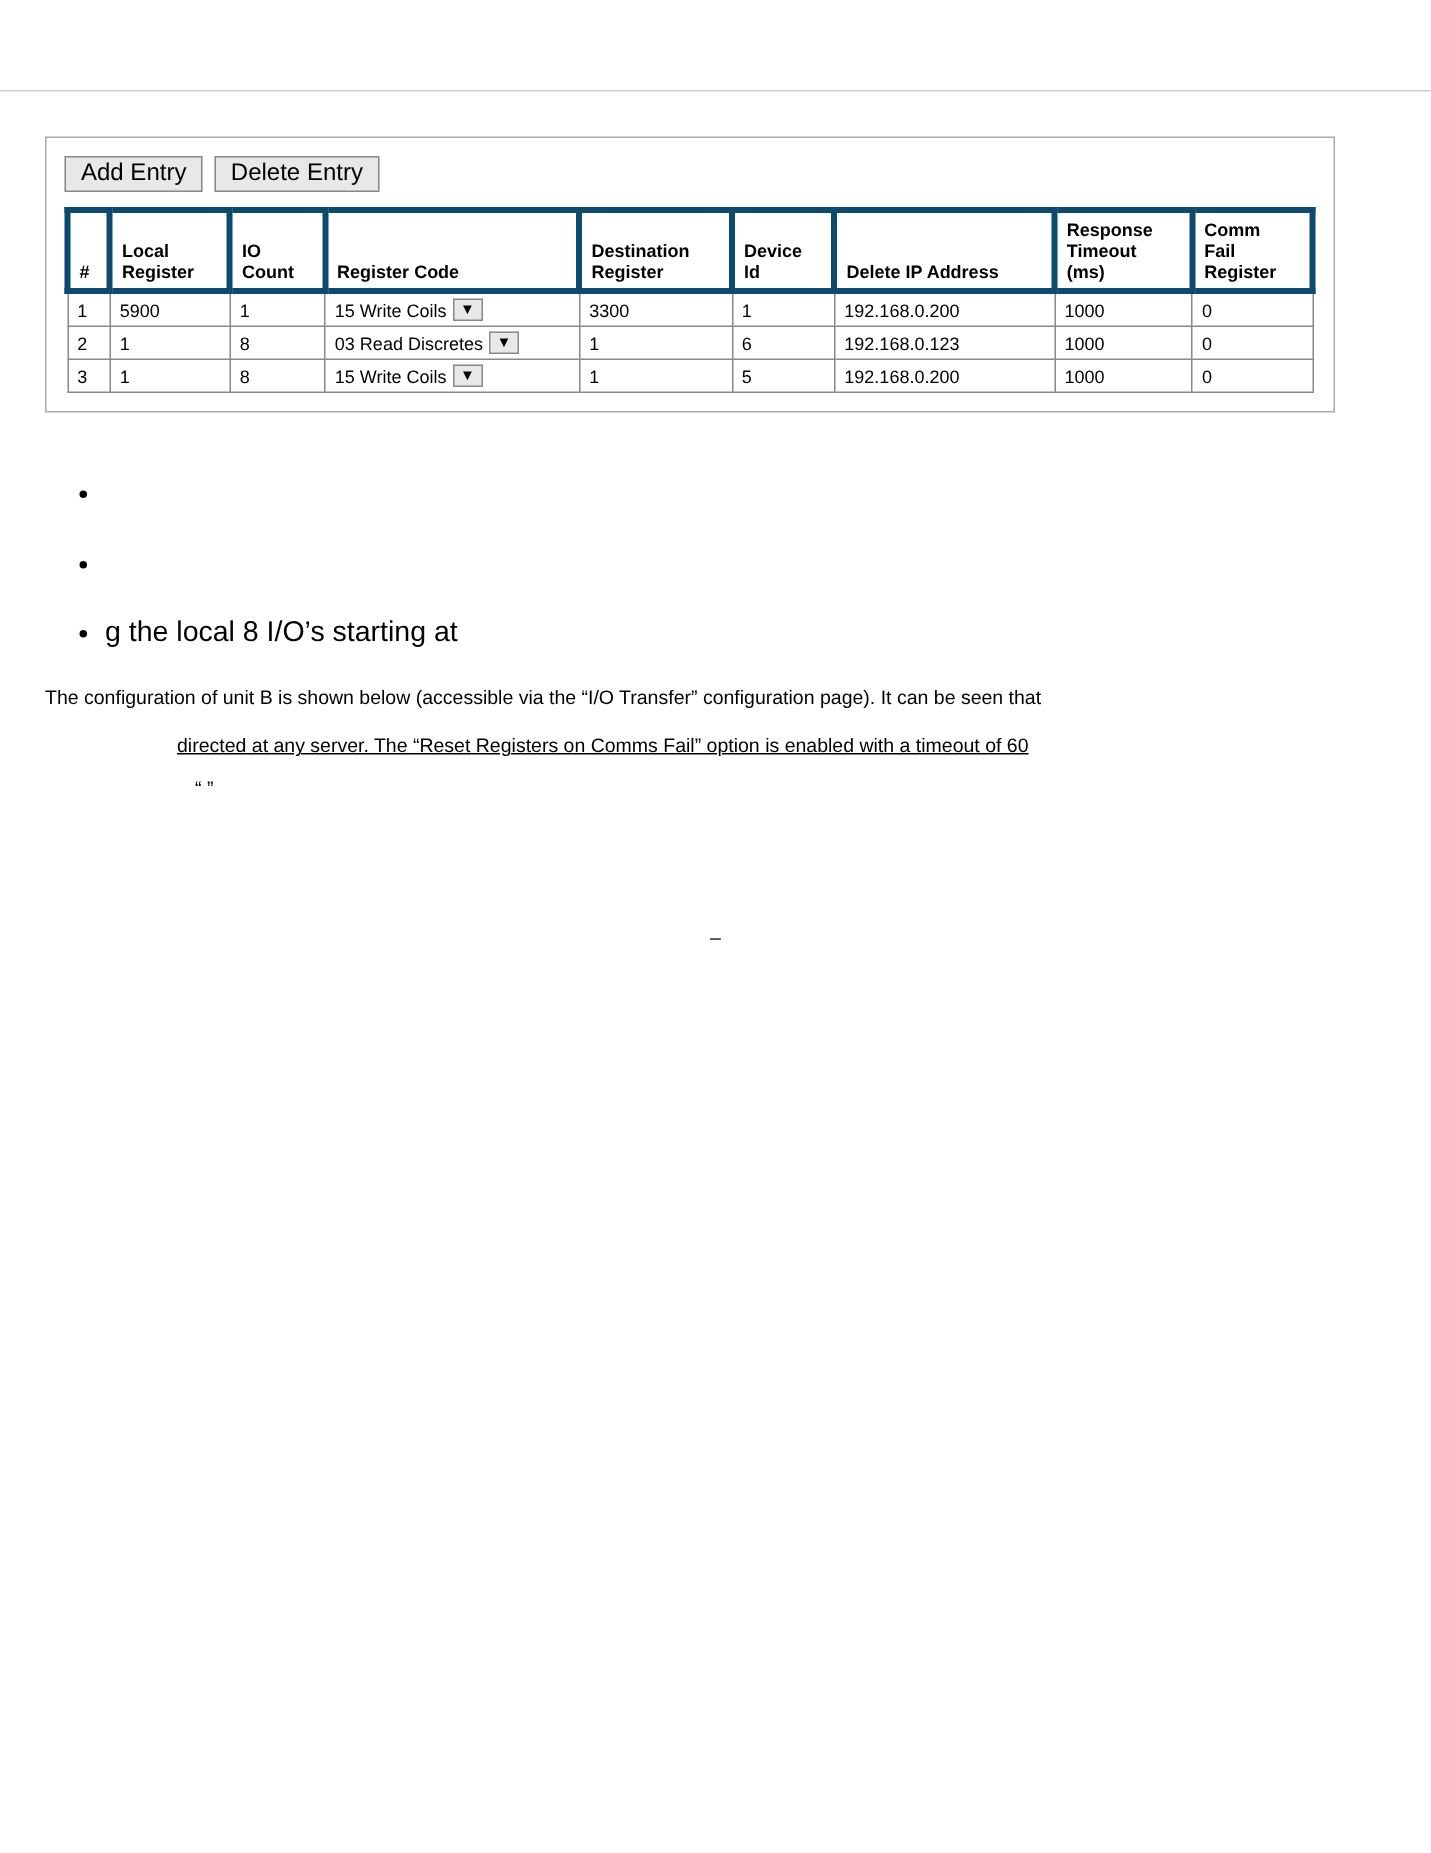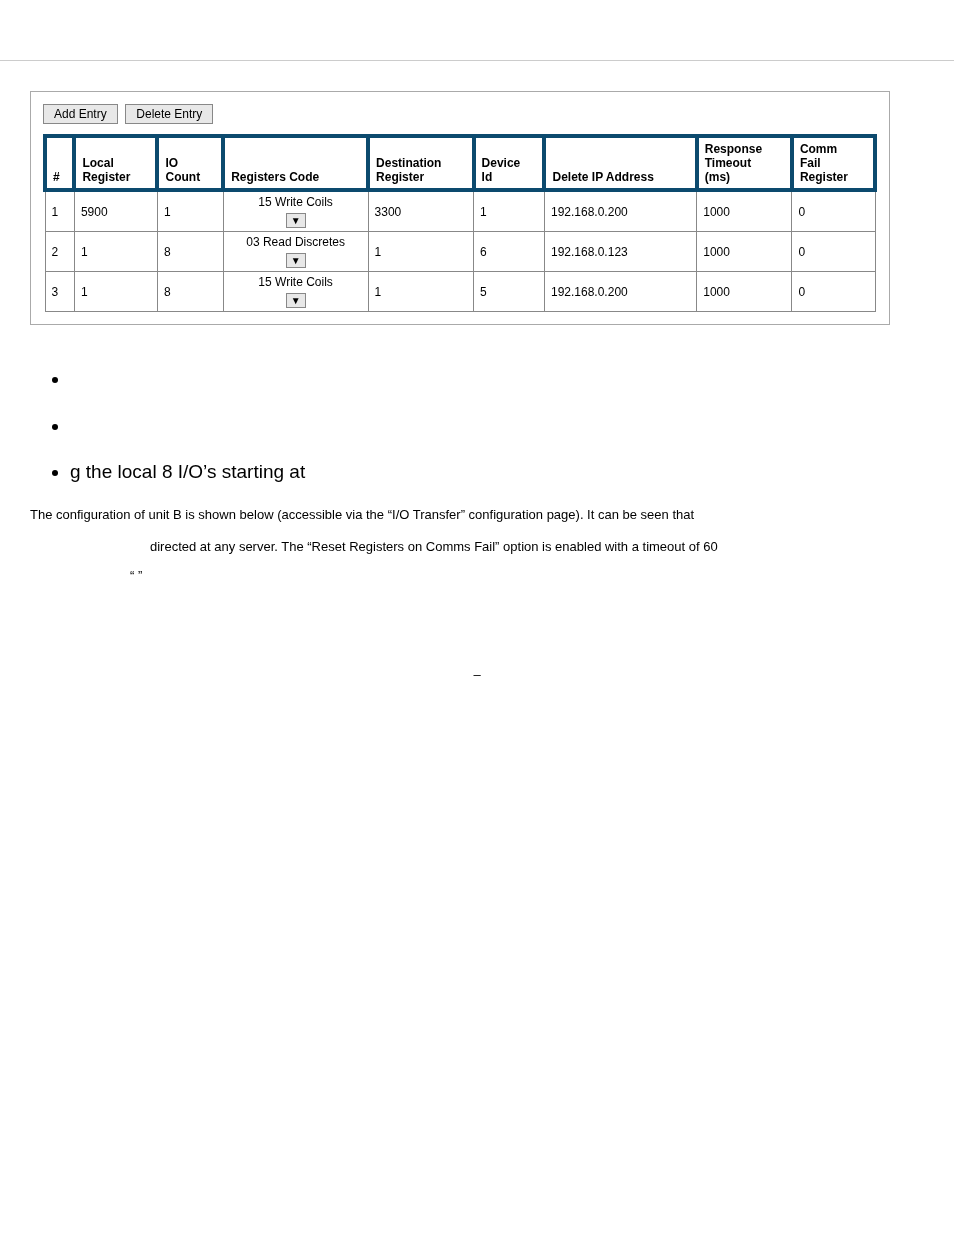--- a/index.html
+++ b/index.html
@@ -39,21 +39,21 @@
       font-size: 14px;
       margin-bottom: 10px;
     }
     .btn-row {
       margin-bottom: 10px;
     }
     .btn {
       border: 1px solid #888888;
       background: #e8e8e8;
       padding: 2px 10px;
-      font-size: 12px;
+      font-size: 16px;
       cursor: pointer;
       margin-right: 4px;
     }
     table.mappings {
       border-collapse: collapse;
       width: 100%;
       font-size: 12px;
     }
     table.mappings th {
       border: 4px solid #0c4a6e;
@@ -65,21 +65,20 @@
     }
     table.mappings td {
       border: 1px solid #888888;
       padding: 3px 6px;
       vertical-align: middle;
     }
     .function-code-cell {
       display: flex;
       align-items: center;
       gap: 4px;
-      flex-direction: column;
     }
     .dropdown-arrow {
       border: 1px solid #888888;
       background: #e8e8e8;
       padding: 1px 4px;
       font-size: 10px;
       cursor: pointer;
     }
     .bullet-section {
       margin: 10px 0 10px 40px;
@@ -89,23 +88,24 @@
       list-style-type: disc;
       font-size: 19px;
       line-height: 1.5;
     }
     .para-text {
       margin: 12px 0;
       font-size: 13px;
       line-height: 1.6;
     }
     .indent-text {
-      margin: 8px 0 8px 120px;
+      margin: 8px 0 8px 88px;
       font-size: 13px;
       line-height: 1.6;
+      text-decoration: underline;
     }
     .quote-text {
       margin: 8px 0 8px 100px;
       font-size: 13px;
       line-height: 1.6;
     }
   </style>
 </head>
 <body>
 
@@ -117,21 +117,21 @@
     <div class="btn-row">
       <button class="btn">Add Entry</button>
       <button class="btn">Delete Entry</button>
     </div>
     <table class="mappings">
       <thead>
         <tr>
           <th>#</th>
           <th>Local<br>Register</th>
           <th>IO<br>Count</th>
-          <th>Registers Code</th>
+          <th>Register Code</th>
           <th>Destination<br>Register</th>
           <th>Device<br>Id</th>
           <th>Delete IP Address</th>
           <th>Response<br>Timeout<br>(ms)</th>
           <th>Comm<br>Fail<br>Register</th>
         </tr>
       </thead>
       <tbody id="table-body">
       <tr>
             <td>1</td>

